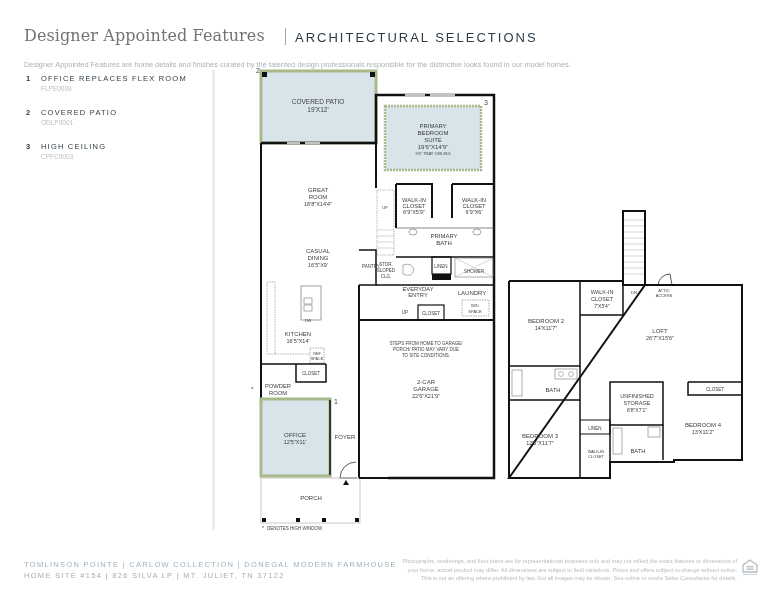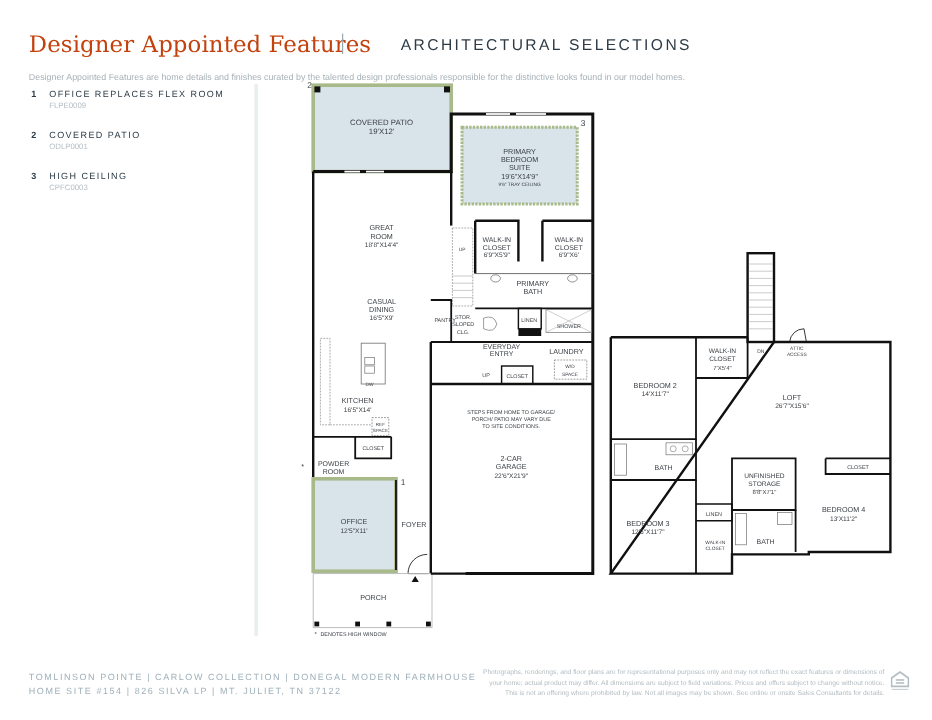--- a/index.html
+++ b/index.html
@@ -1,19 +1,19 @@
 <!DOCTYPE html>
 <html><head>
 <meta charset="utf-8">
 <style>
   html, body { margin:0; padding:0; background:#ffffff; }
   body { width:777px; height:600px; position:relative; overflow:hidden; font-family:"Liberation Sans", sans-serif; }
-  .hdr-title { position:absolute; left:24px; top:26px; font-family:"DejaVu Serif", serif; font-size:19px; color:#c2410c; letter-spacing:0.1px; white-space:nowrap; }
+  .hdr-title { position:absolute; left:24px; top:26px; font-family:"DejaVu Serif", serif; font-size:16px; color:#737373; letter-spacing:0.1px; white-space:nowrap; }
   .hdr-sep { position:absolute; left:285px; top:28px; width:1px; height:17px; background:#9aa7ae; }
-  .hdr-sub { position:absolute; left:295px; top:30px; font-family:"Liberation Sans", sans-serif; font-size:13px; letter-spacing:2px; color:#2c3b46; white-space:nowrap;margin-left:39px; }
+  .hdr-sub { position:absolute; left:295px; top:30px; font-family:"Liberation Sans", sans-serif; font-size:13px; letter-spacing:2px; color:#2c3b46; white-space:nowrap; }
   .hdr-desc { position:absolute; left:24px; top:60px; font-size:7.4px; color:#a8b2b8; white-space:nowrap; }
   .feat { position:absolute; left:26px; }
   .feat .num { position:absolute; left:0; top:0; font-size:7.5px; font-weight:bold; color:#2c3b46; }
   .feat .lbl { position:absolute; left:15px; top:0; font-size:7.5px; font-weight:normal; letter-spacing:1.2px; color:#2c3b46; white-space:nowrap; }
   .feat .code { position:absolute; left:15px; top:11px; font-size:6.5px; color:#b5bec3; white-space:nowrap; }
   .vrule { position:absolute; left:212px; top:70px; width:3px; height:460px; background:#e9eef1; }
   .foot-l { position:absolute; left:24px; font-size:7.5px; letter-spacing:1.3px; color:#9fb0ba; white-space:nowrap; }
   .foot-r { position:absolute; right:40px; text-align:right; font-size:5.6px; color:#b3bcc1; line-height:8.5px; width:360px; }
   .eho { position:absolute; left:742px; top:558px; width:16px; height:18px; }
   svg text { font-family:"Liberation Sans", sans-serif; fill:#3a3f44; }

